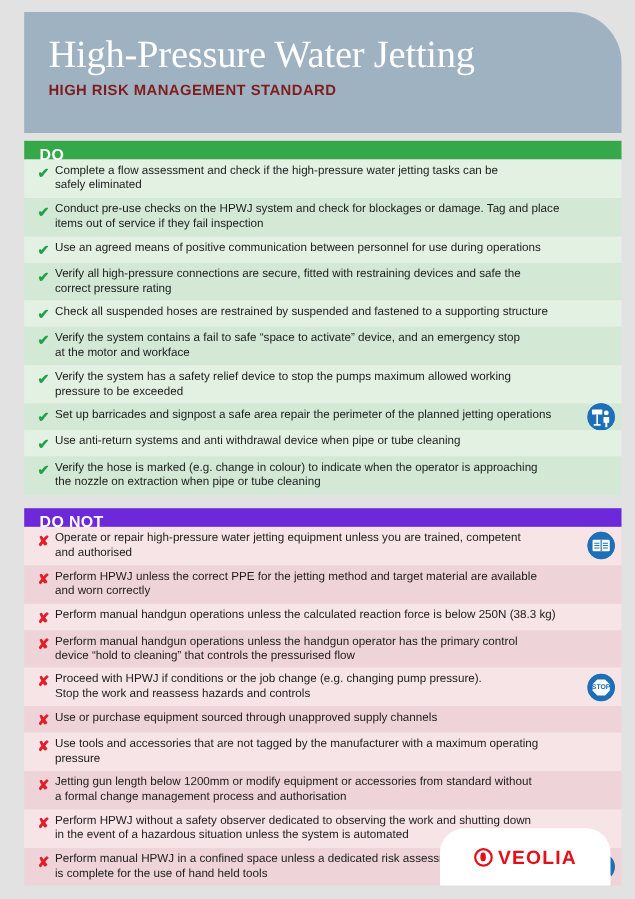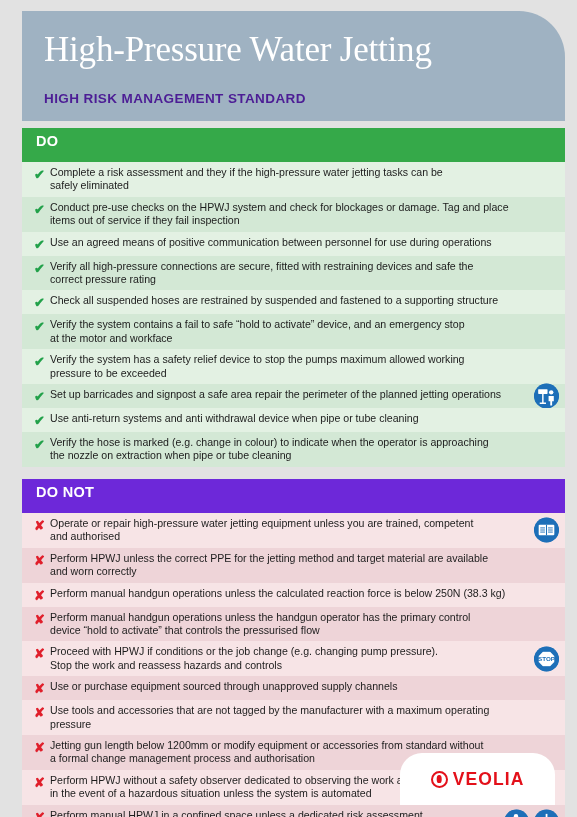--- a/index.html
+++ b/index.html
@@ -36,26 +36,26 @@
   }
   .header-title {
     font-family: "Liberation Serif", serif;
     font-size: 35px;
     line-height: 42px;
     color: #ffffff;
     letter-spacing: -0.2px;
     white-space: nowrap;
   }
   .header-subtitle {
-    margin-top: 20px;
+    margin-top: 3px;
     font-family: "Liberation Sans", sans-serif;
     font-size: 13.5px;
     font-weight: bold;
     letter-spacing: 0.4px;
-    color: #4c1d95;
+    color: #7f1d1d;
     white-space: nowrap;
   }
 
   
   .content {
     position: absolute;
     left: 22px;
     top: 128px;
     width: 543px;
   }
@@ -64,21 +64,21 @@
     margin-bottom: 12px;
   }
 
   .section-head {
     color: #ffffff;
     font-size: 14.5px;
     font-weight: bold;
     letter-spacing: 0.3px;
     padding: 5px 0 5px 14px;
     box-sizing: border-box;
-    height: 34px;
+    height: 17px;
   }
   .section-head.do   { background: #35a949; }
   .section-head.dont { background: #6d28d9; }
 
   .row {
     position: relative;
     display: flex;
     align-items: flex-start;
     padding: 4px 46px 4px 12px;
     box-sizing: border-box;
@@ -212,21 +212,21 @@
     <div class="header-subtitle">HIGH RISK MANAGEMENT STANDARD</div>
   </div>
 
   <div class="content">
 
     <div class="section">
       <div class="section-head do">DO</div>
       <div class="do-list" id="do-list">
           <div class="row">
             <span class="mark tick">✔</span>
-            <span class="row-text">Complete a risk assessment and they if the high-pressure water jetting tasks can be
+            <span class="row-text">Complete a flow assessment and check if the high-pressure water jetting tasks can be
 safely eliminated</span>
           </div>
           <div class="row">
             <span class="mark tick">✔</span>
             <span class="row-text">Conduct pre-use checks on the HPWJ system and check for blockages or damage. Tag and place
 items out of service if they fail inspection</span>
           </div>
           <div class="row">
             <span class="mark tick">✔</span>
             <span class="row-text">Use an agreed means of positive communication between personnel for use during operations</span>
@@ -235,21 +235,21 @@
             <span class="mark tick">✔</span>
             <span class="row-text">Verify all high-pressure connections are secure, fitted with restraining devices and safe the
 correct pressure rating</span>
           </div>
           <div class="row">
             <span class="mark tick">✔</span>
             <span class="row-text">Check all suspended hoses are restrained by suspended and fastened to a supporting structure</span>
           </div>
           <div class="row">
             <span class="mark tick">✔</span>
-            <span class="row-text">Verify the system contains a fail to safe “hold to activate” device, and an emergency stop
+            <span class="row-text">Verify the system contains a fail to safe “space to activate” device, and an emergency stop
 at the motor and workface</span>
           </div>
           <div class="row">
             <span class="mark tick">✔</span>
             <span class="row-text">Verify the system has a safety relief device to stop the pumps maximum allowed working
 pressure to be exceeded</span>
           </div>
           <div class="row">
             <span class="mark tick">✔</span>
             <span class="row-text">Set up barricades and signpost a safe area repair the perimeter of the planned jetting operations</span>
@@ -306,21 +306,21 @@
             <span class="row-text">Perform HPWJ unless the correct PPE for the jetting method and target material are available
 and worn correctly</span>
           </div>
           <div class="row">
             <span class="mark cross">✘</span>
             <span class="row-text">Perform manual handgun operations unless the calculated reaction force is below 250N (38.3 kg)</span>
           </div>
           <div class="row">
             <span class="mark cross">✘</span>
             <span class="row-text">Perform manual handgun operations unless the handgun operator has the primary control
-device “hold to activate” that controls the pressurised flow</span>
+device “hold to cleaning” that controls the pressurised flow</span>
           </div>
           <div class="row">
             <span class="mark cross">✘</span>
             <span class="row-text">Proceed with HPWJ if conditions or the job change (e.g. changing pump pressure).
 Stop the work and reassess hazards and controls</span>
             <span class="picto-wrap">
               <span class="picto">
                 <svg viewBox="0 0 24 24" width="25" height="25">
                   <circle cx="12" cy="12" r="12" fill="#1d6fb8"></circle>
                   <polygon points="8.2,4.6 15.8,4.6 20,9 20,15 15.8,19.4 8.2,19.4 4,15 4,9" fill="#ffffff" stroke="#1d6fb8" stroke-width="1"></polygon>

